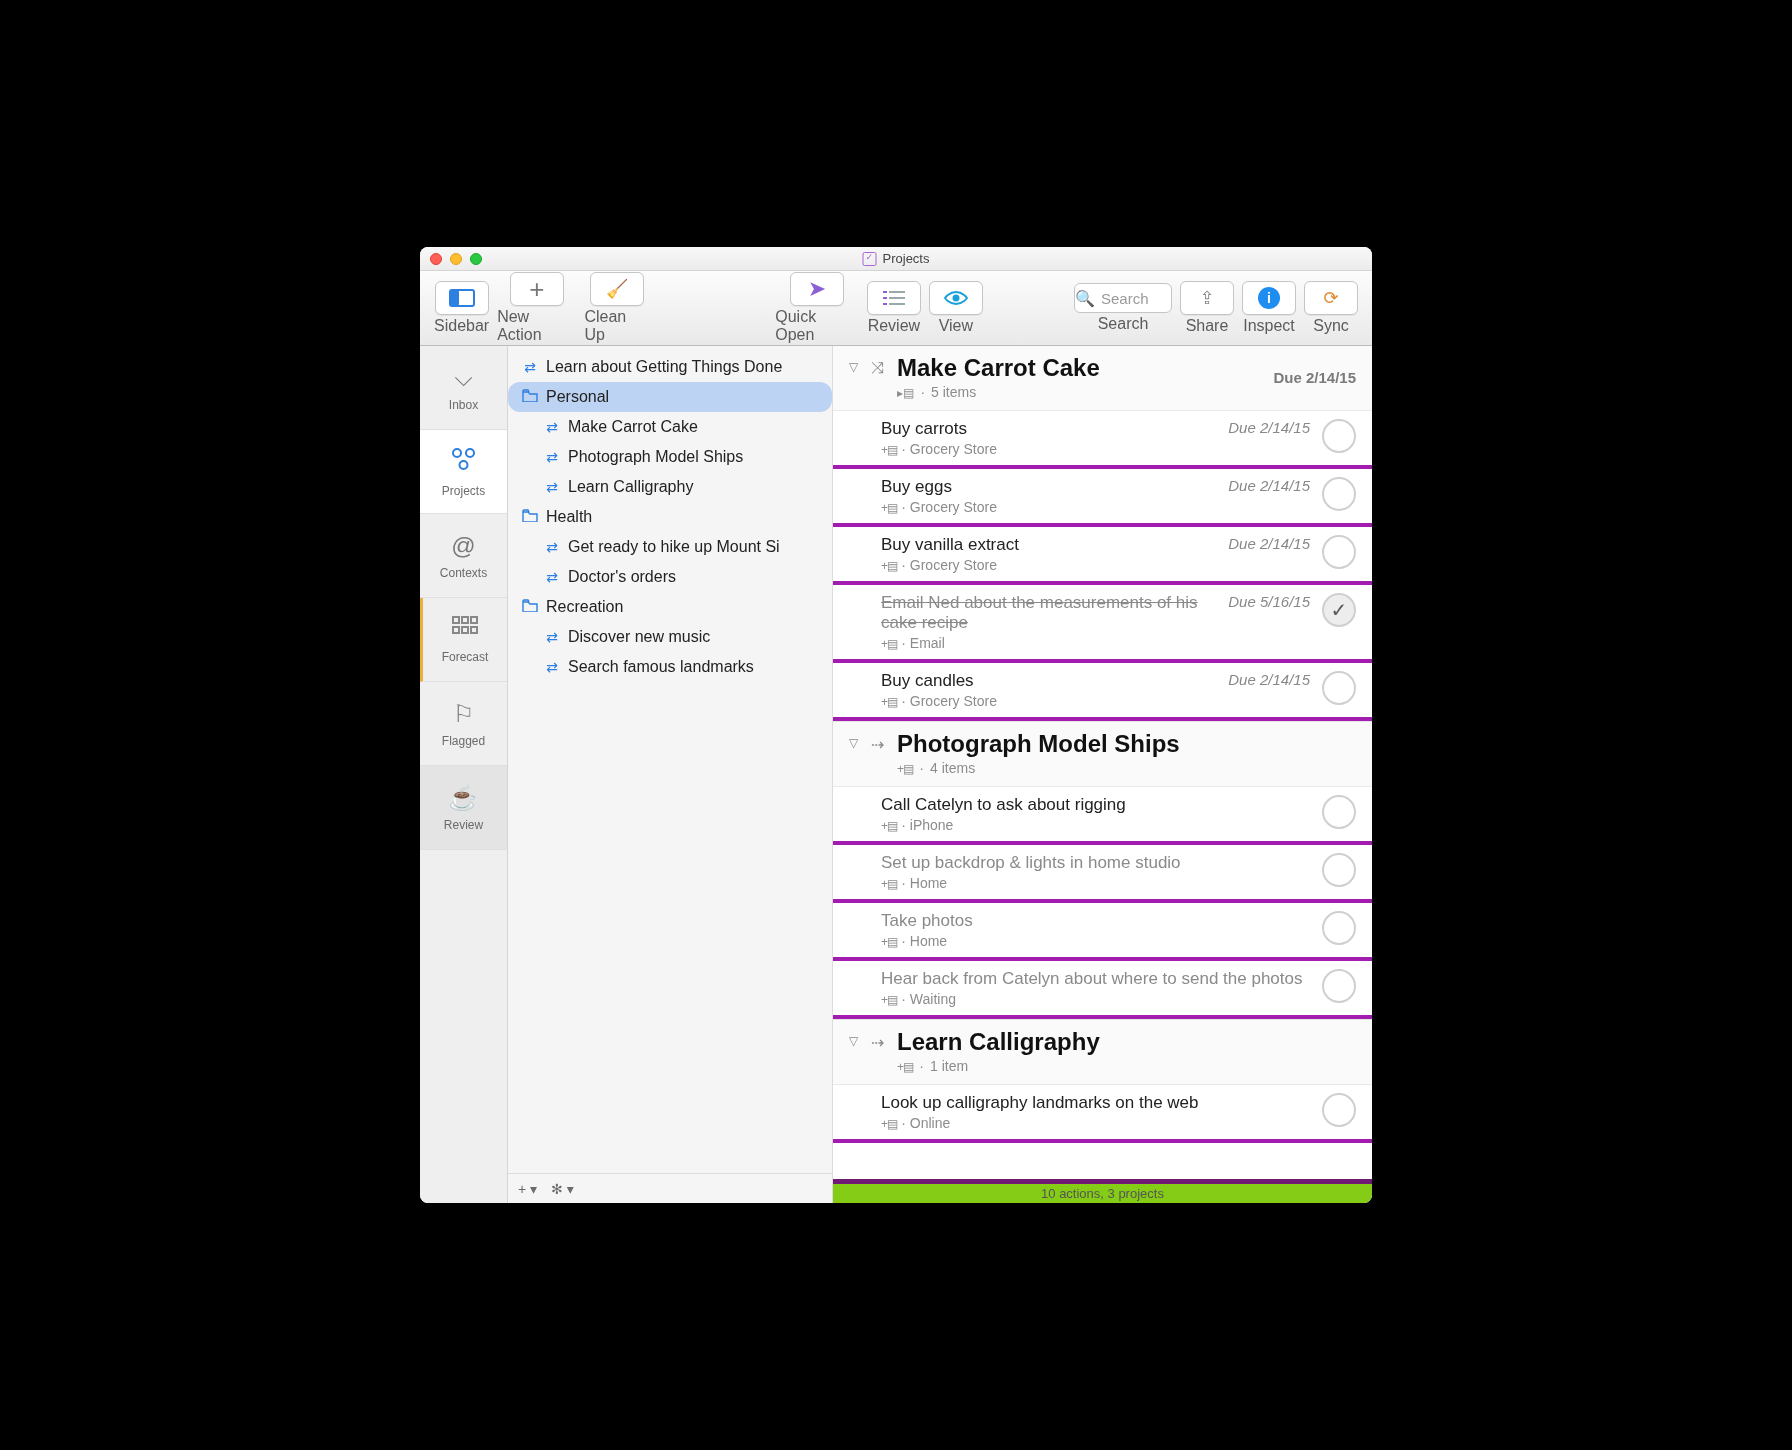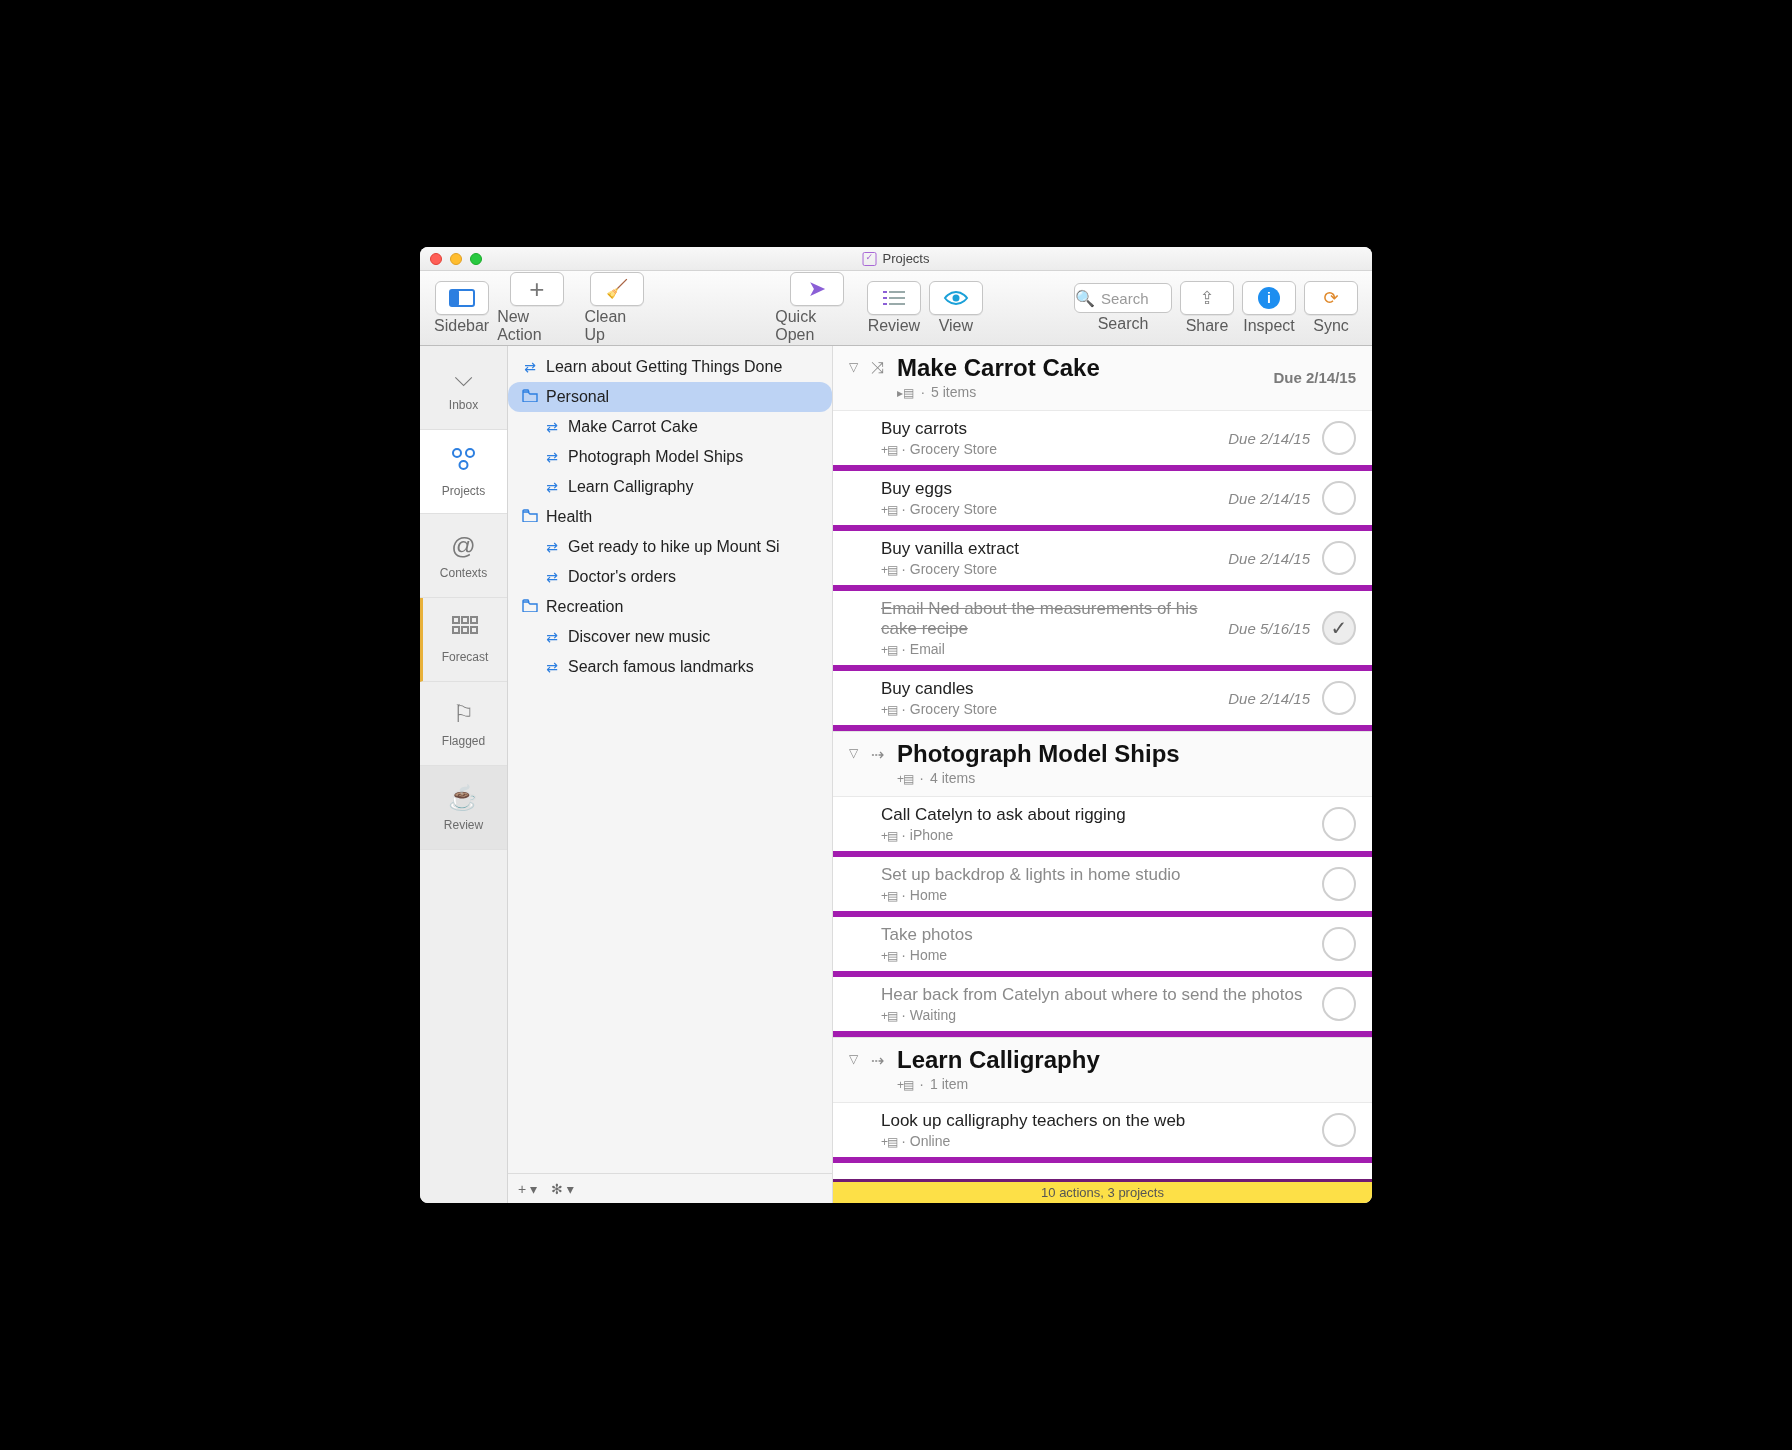--- a/index.html
+++ b/index.html
@@ -140,42 +140,42 @@
   }
   .section-header:first-child { border-top: none; }
   .disclose { color: #8a8a8a; font-size: 12px; padding-top: 6px; width: 12px; }
   .proj-ico { color: #8a8a8a; font-size: 16px; padding-top: 5px; width: 16px; }
   .section-titleblock { flex: 1; }
   .section-title { font-size: 24px; font-weight: 700; color: #111; }
   .section-sub { font-size: 14px; color: #8c8c8c; display: flex; gap: 6px; align-items: center; margin-top: 2px; }
   .section-due { color: #7a7a7a; font-size: 15px; font-weight: 600; align-self: center; }
 
   .task {
-    display: flex; align-items: center;
+    display: flex; align-items: flex-start;
     padding: 8px 16px 8px 48px;
-    border-bottom: 6px solid #a21caf;
+    border-bottom: 4px solid #a21caf;
     gap: 12px;
   }
   .task .tbody { flex: 1; min-width: 0; }
   .task .tname { font-size: 17px; color: #222; }
   .task .tname.done { color: #8a8a8a; text-decoration: line-through; }
   .task .tname.blocked { color: #8a8a8a; }
   .task .tsub { font-size: 14px; color: #8c8c8c; margin-top: 2px; }
   .task .tdue { font-size: 15px; color: #888; font-style: italic; white-space: nowrap; }
   .check {
     width: 34px; height: 34px; border-radius: 50%;
     border: 2px solid #cfcfcf; flex-shrink: 0;
     display: flex; align-items: center; justify-content: center;
   }
   .check.done { background: #ededed; border-color: #cfcfcf; color: #5a5a5a; font-size: 20px; }
 
   .statusbar {
-    height: 24px; border-top: 3px solid #701a75;
+    height: 24px; border-top: 5px solid #701a75;
     display: flex; align-items: center; justify-content: center;
-    font-size: 13px; color: #555; background: #fde047;
+    font-size: 13px; color: #555; background: #84cc16;
   }
   .ico-note::before { content: "▸▤"; font-size: 12px; }
   .ico-addnote::before { content: "+▤"; font-size: 12px; letter-spacing: -1px; }
 </style>
 </head>
 <body>
 
 <div class="frame">
 
   <div class="titlebar">
@@ -480,21 +480,21 @@
               <div class="section-title">Learn Calligraphy</div>
               <div class="section-sub">
                 <span class="ico-addnote"></span>
                 <span>·</span>
                 <span>1 item</span>
               </div>
             </div>
           </div>
           <div class="task">
             <div class="tbody">
-              <div class="tname">Look up calligraphy teachers on the web</div>
+              <div class="tname">Look up calligraphy landmarks on the web</div>
               <div class="tsub"><span class="ico-addnote"></span><span> · </span><span>Online</span></div>
             </div>
             <div class="check"></div>
           </div>
         </div>
       <div class="statusbar">
         <span>10 actions, 3 projects</span>
       </div>
     </div>
 

